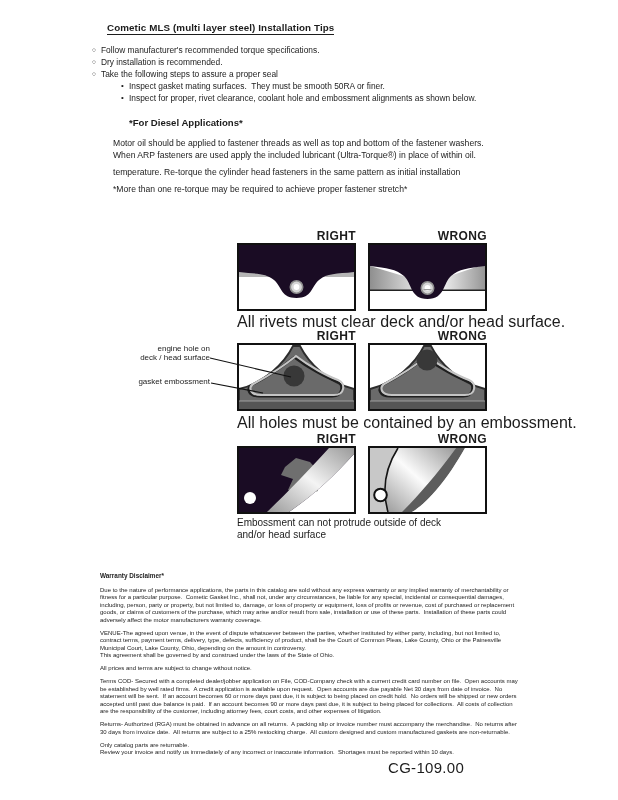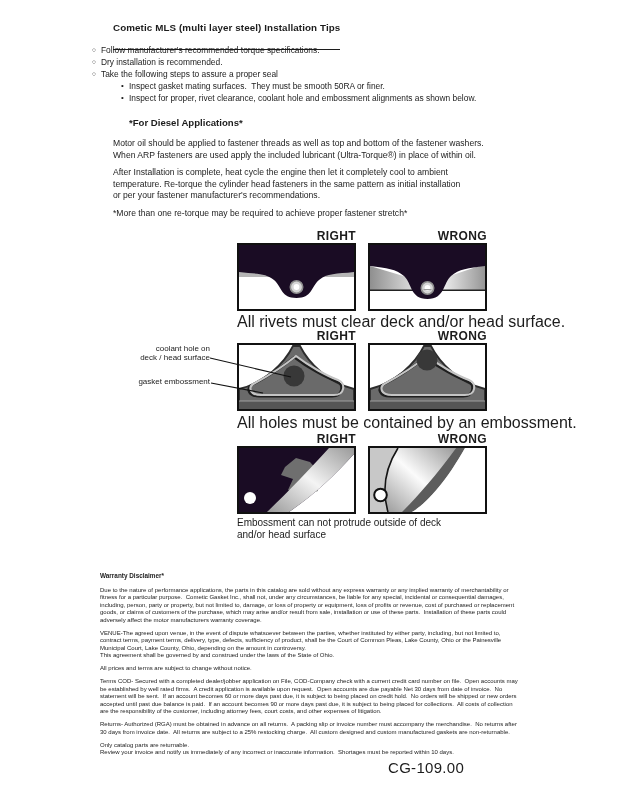--- a/index.html
+++ b/index.html
@@ -5,22 +5,22 @@
   :root{
     --text:#1c1c1c; --diagram-black:#1a0c24; --mound-gray:#6a6a6a;
     --hole-gray:#383838; --wedge-gray:#b5b5b5; --silver-light:#f2f2f2; --silver-dark:#8f8f8f;
   }
   *{margin:0;padding:0;box-sizing:border-box}
   html,body{background:#fff}
   body{font-family:"Liberation Sans", sans-serif;color:var(--text);}
   .page{position:relative;width:618px;height:800px;background:#fff;overflow:hidden}
   .abs{position:absolute}
 
-  .title{left:113px;top:22px;font-size:9.8px;font-weight:bold;letter-spacing:.1px;
-         border-bottom:1.4px solid var(--text);padding-bottom:16px;display:inline-block}
+  .title{left:107px;top:22px;font-size:9.8px;font-weight:bold;letter-spacing:.1px;
+         border-bottom:1.4px solid var(--text);padding-bottom:1px;display:inline-block}
 
   .intro{left:92px;top:44px;font-size:8.4px;line-height:12px}
   .b{display:flex;align-items:center;white-space:pre}
   .m1{font-size:6.5px;width:9px;display:inline-block}
   .m2{font-size:8px;width:8px;display:inline-block}
   .sub{margin-left:29px}
 
   .diesel{left:113px;top:117px;font-size:8.6px;line-height:11.8px}
   .diesel h2{font-size:9.6px;font-weight:bold;margin:0 0 9px 16px}
   .para{margin:0 0 5.5px 0}
@@ -71,23 +71,21 @@
     <div class="b sub"><span class="m2">•</span><span>Inspect for proper, rivet clearance, coolant hole and embossment alignments as shown below.</span></div>
   </div>
 
   <div class="abs diesel">
     <h2>*For Diesel Applications*</h2>
     <p class="para">
       <span class="ln">Motor oil should be applied to fastener threads as well as top and bottom of the fastener washers.</span>
       <span class="ln">When ARP fasteners are used apply the included lubricant (Ultra-Torque®) in place of within oil.</span>
     </p>
     <p class="para">
-      <span class="ln">After Installation is complete, heat cycle the engine then let it completely cool to ambient</span>
       <span class="ln">temperature. Re-torque the cylinder head fasteners in the same pattern as initial installation</span>
-      <span class="ln">or per your fastener manufacturer's recommendations.</span>
     </p>
     <p class="para">
       <span class="ln">*More than one re-torque may be required to achieve proper fastener stretch*</span>
     </p>
   </div>
 
   <div class="abs dg-h" style="left:237px;top:229px">RIGHT</div>
   <div class="abs dg-h" style="left:368px;top:229px">WRONG</div>
 
   <svg class="abs panel" style="left:237px;top:243px" viewBox="0 0 119 68">
@@ -121,21 +119,21 @@
     <line x1="55.5" y1="46.6" x2="63.5" y2="46.6" stroke="#9a9a9a" stroke-width="1.2"></line>
     <rect x="1" y="1" width="117" height="66" class="s-border"></rect>
   </svg>
 
   <div class="abs cap" style="left:237px;top:313px">All rivets must clear deck and/or head surface.</div>
 
   <div class="abs dg-h" style="left:237px;top:329px">RIGHT</div>
   <div class="abs dg-h" style="left:368px;top:329px">WRONG</div>
 
   <div class="abs ann" style="left:108px;top:344px">
-    <span class="ln">coolant hole on</span>
+    <span class="ln">engine hole on</span>
     <span class="ln">deck / head surface</span>
   </div>
   <div class="abs ann" style="left:108px;top:377px">gasket embossment</div>
 
   <svg class="abs panel" style="left:237px;top:343px" viewBox="0 0 119 68">
     <rect x="1" y="1" width="117" height="66" class="f-white"></rect>
     <path d="M2,66 L2,46 C27,40 47,21 56,3 L63,3 C72,21 92,40 117,46 L117,66 Z" class="f-mound"></path>
     <rect x="2" y="58" width="115" height="8" class="f-strip"></rect>
     <line x1="2" y1="58" x2="117" y2="58" stroke="#9e9e9e" stroke-width="1.2"></line>
     <path d="M59,13 C72,23 90,33 101,37 C109,40 108,52 97,52 L24,52 C13,52 10,44 18,40 C33,32 48,22 59,13 Z" class="s-loop-shadow" transform="translate(-1.8,1.2)"></path>

